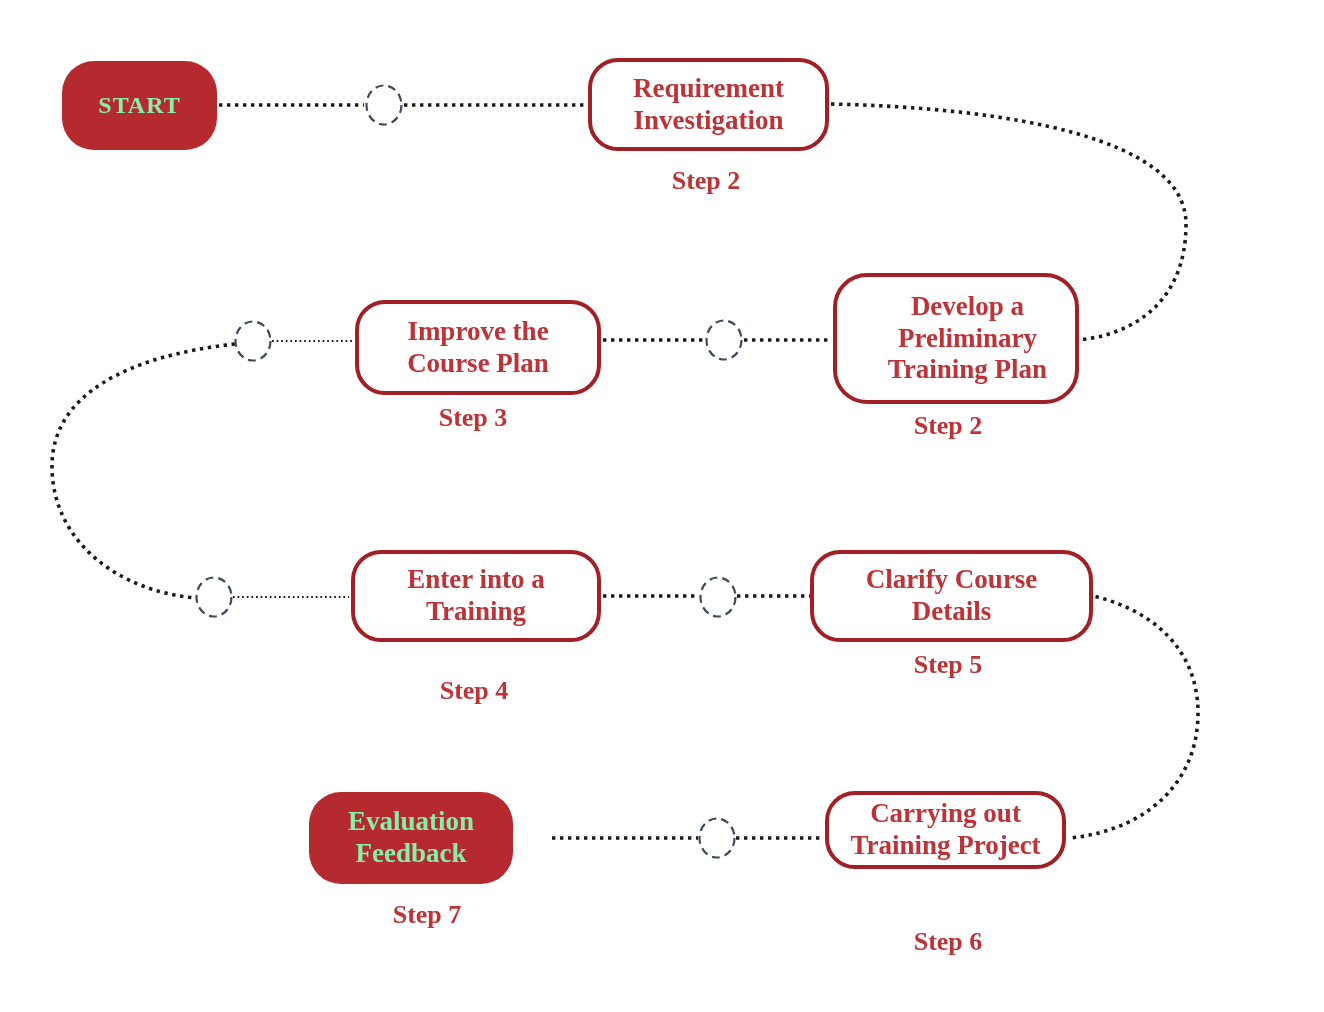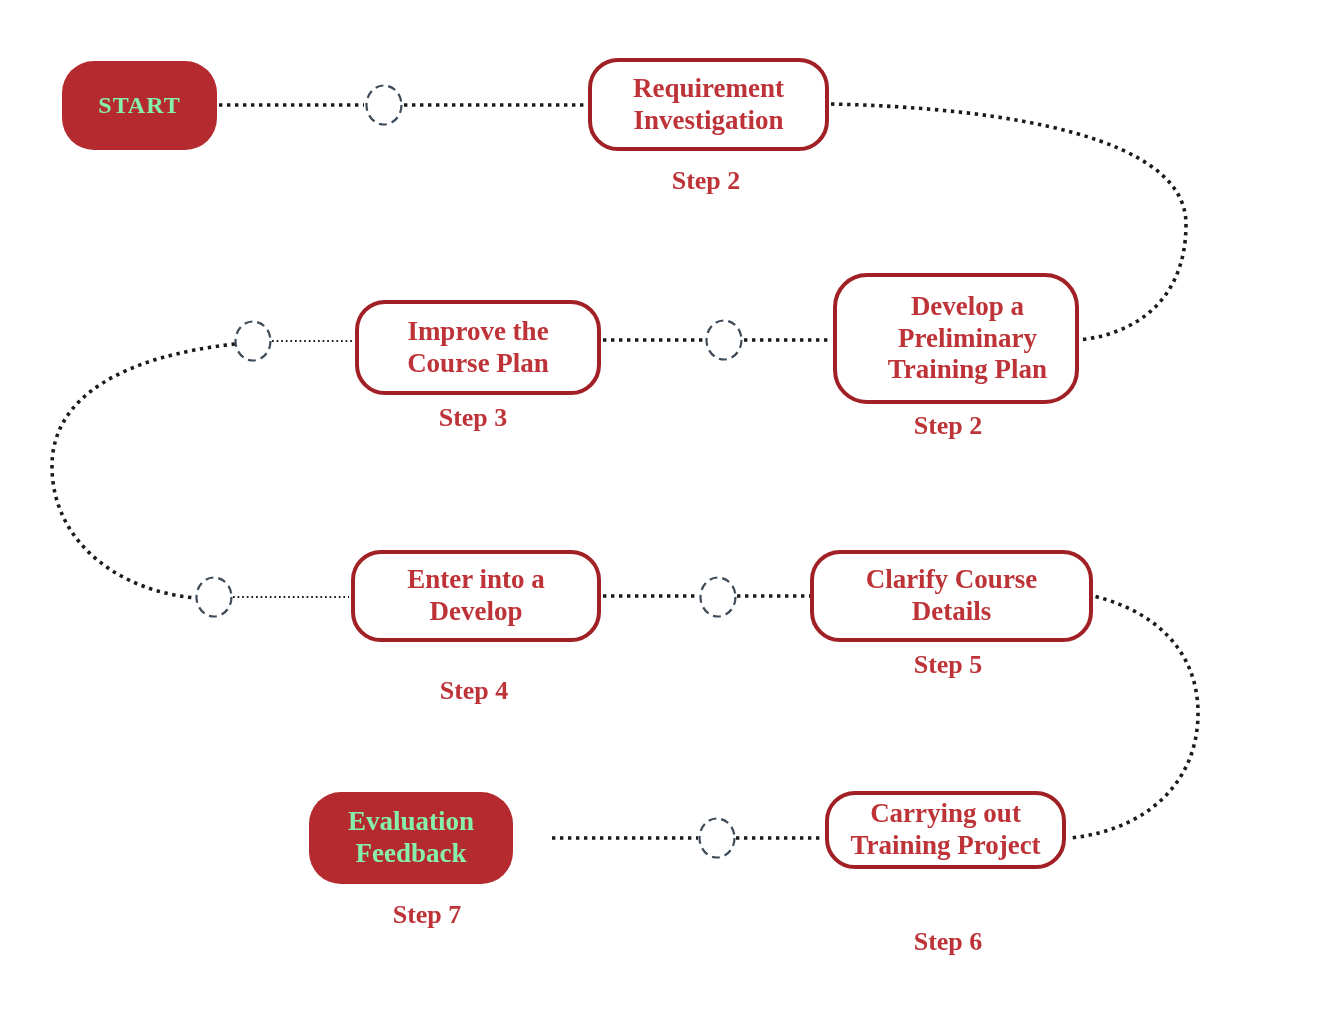--- a/index.html
+++ b/index.html
@@ -104,21 +104,21 @@
   <div class="node filled" id="node-start">START</div>
 
   <div class="node outlined" id="node-step1">Requirement
 Investigation</div>
   <div class="node outlined" id="node-step2">Develop a
 Preliminary
 Training Plan</div>
   <div class="node outlined" id="node-step3">Improve the
 Course Plan</div>
   <div class="node outlined" id="node-step4">Enter into a
-Develop</div>
+Training</div>
   <div class="node outlined" id="node-step5">Clarify Course
 Details</div>
   <div class="node outlined" id="node-step6">Carrying out
 Training Project</div>
   <div class="node filled" id="node-step7">Evaluation
 Feedback</div>
 
   <div class="caption" id="cap-step1">Step 2</div>
   <div class="caption" id="cap-step2">Step 2</div>
   <div class="caption" id="cap-step3">Step 3</div>

